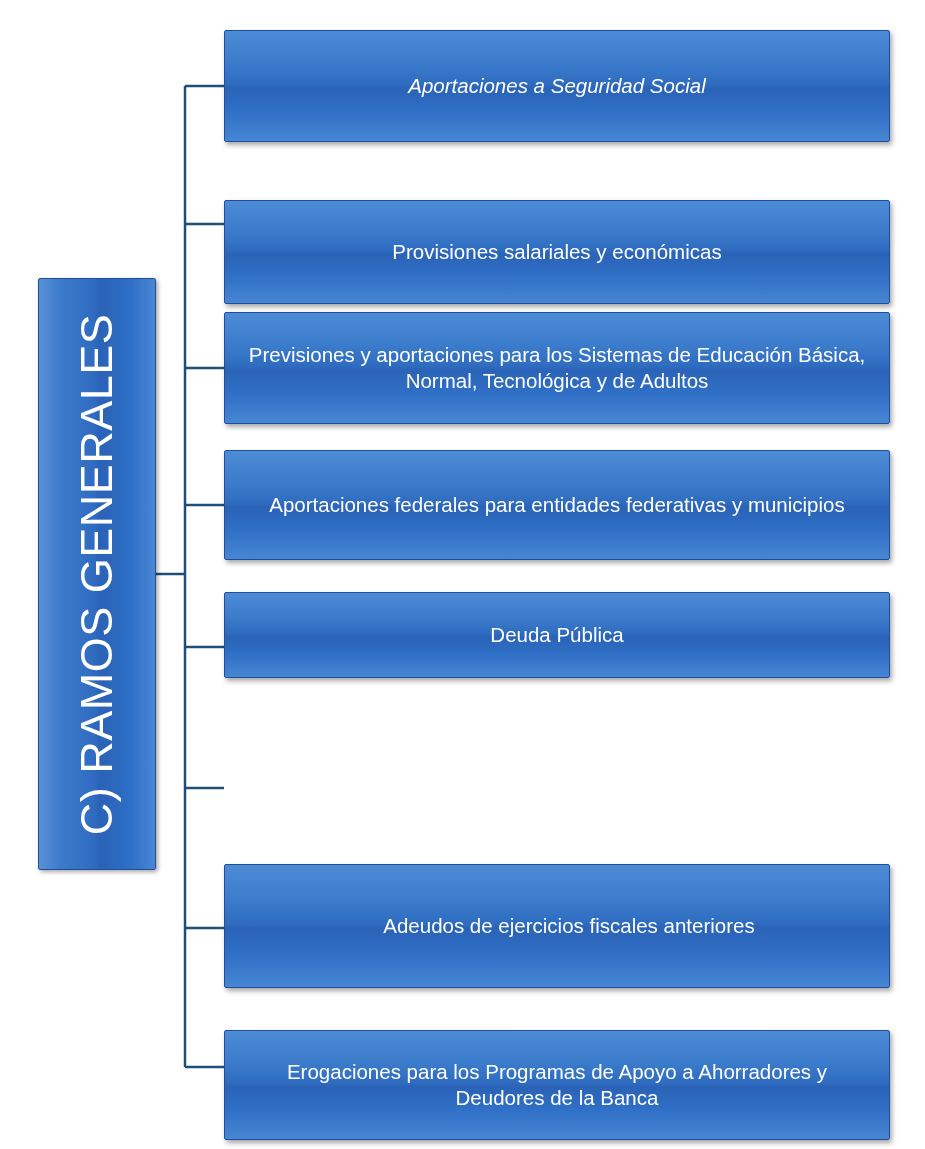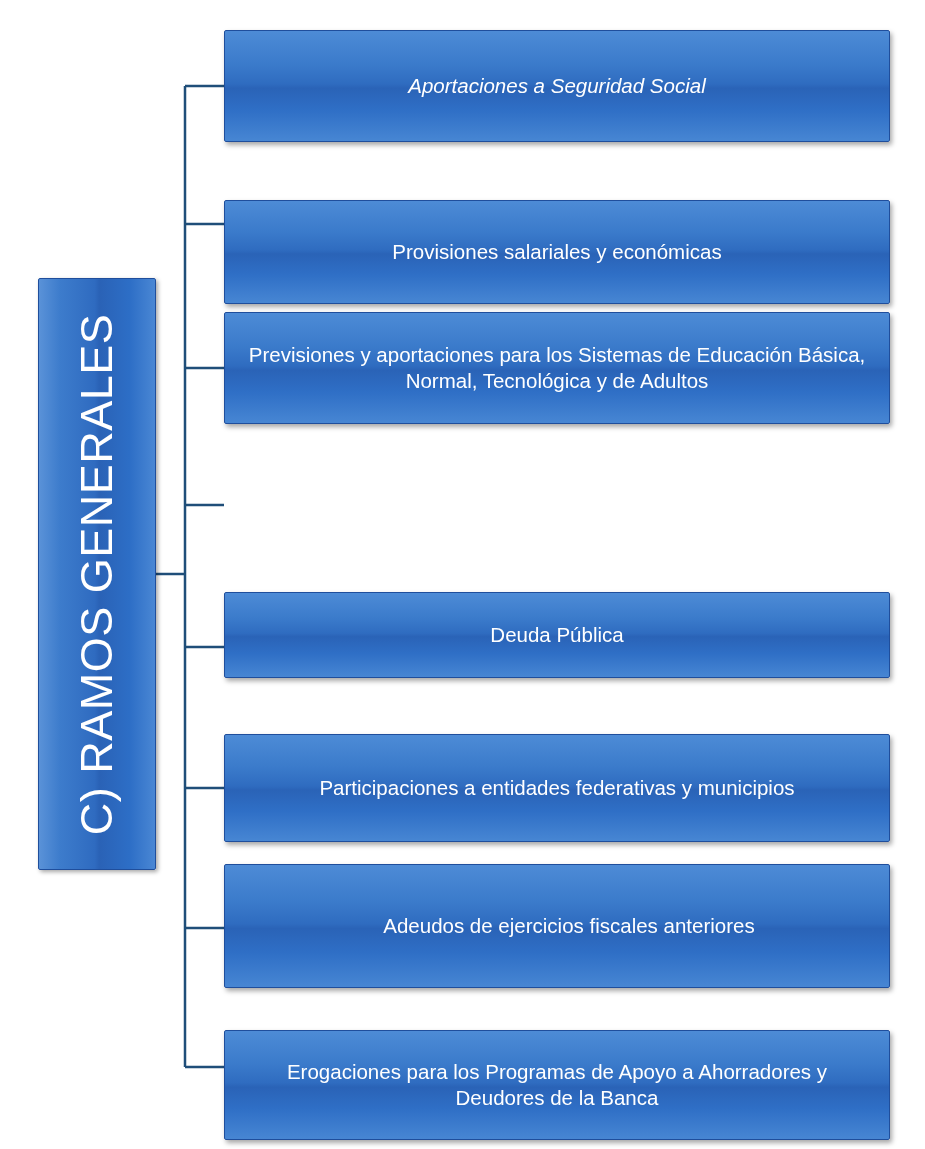--- a/index.html
+++ b/index.html
@@ -132,28 +132,28 @@
   </div>
 
   <div class="node n1">
     <span class="node-label">Provisiones salariales y económicas</span>
   </div>
 
   <div class="node n2">
     <span class="node-label">Previsiones y aportaciones para los Sistemas de Educación Básica, Normal, Tecnológica y de Adultos</span>
   </div>
 
+  <div class="node n3">
+    <span class="node-label">Aportaciones federales para entidades federativas y municipios</span>
+  </div>
 
   <div class="node n4">
     <span class="node-label">Deuda Pública</span>
   </div>
 
-  <div class="node n5">
-    <span class="node-label">Participaciones a entidades federativas y municipios</span>
-  </div>
 
   <div class="node n6">
     <span class="node-label">Adeudos de ejercicios fiscales anteriores</span>
   </div>
 
   <div class="node n7">
     <span class="node-label">Erogaciones para los Programas de Apoyo a Ahorradores y Deudores de la Banca</span>
   </div>
 
 </div>

